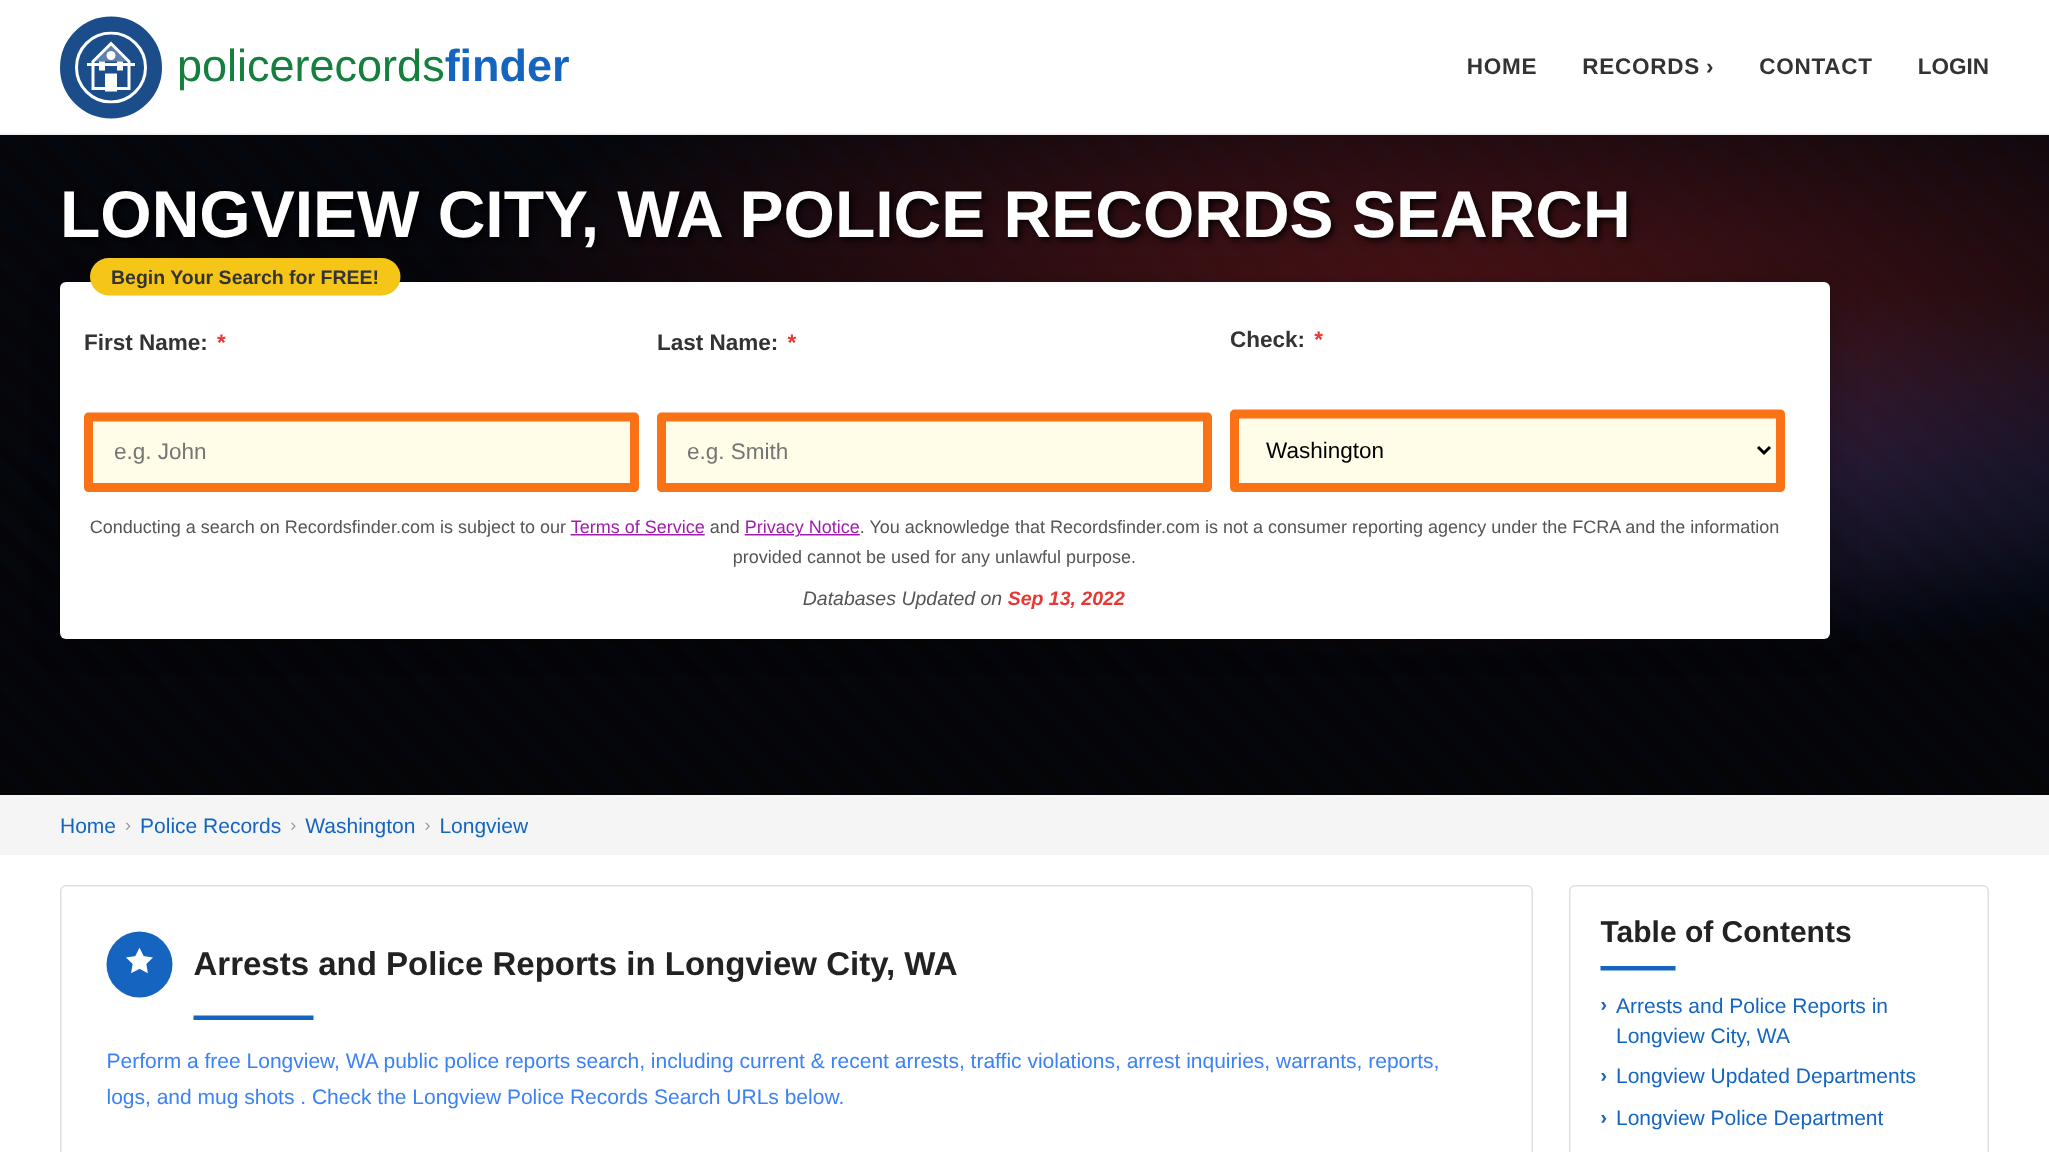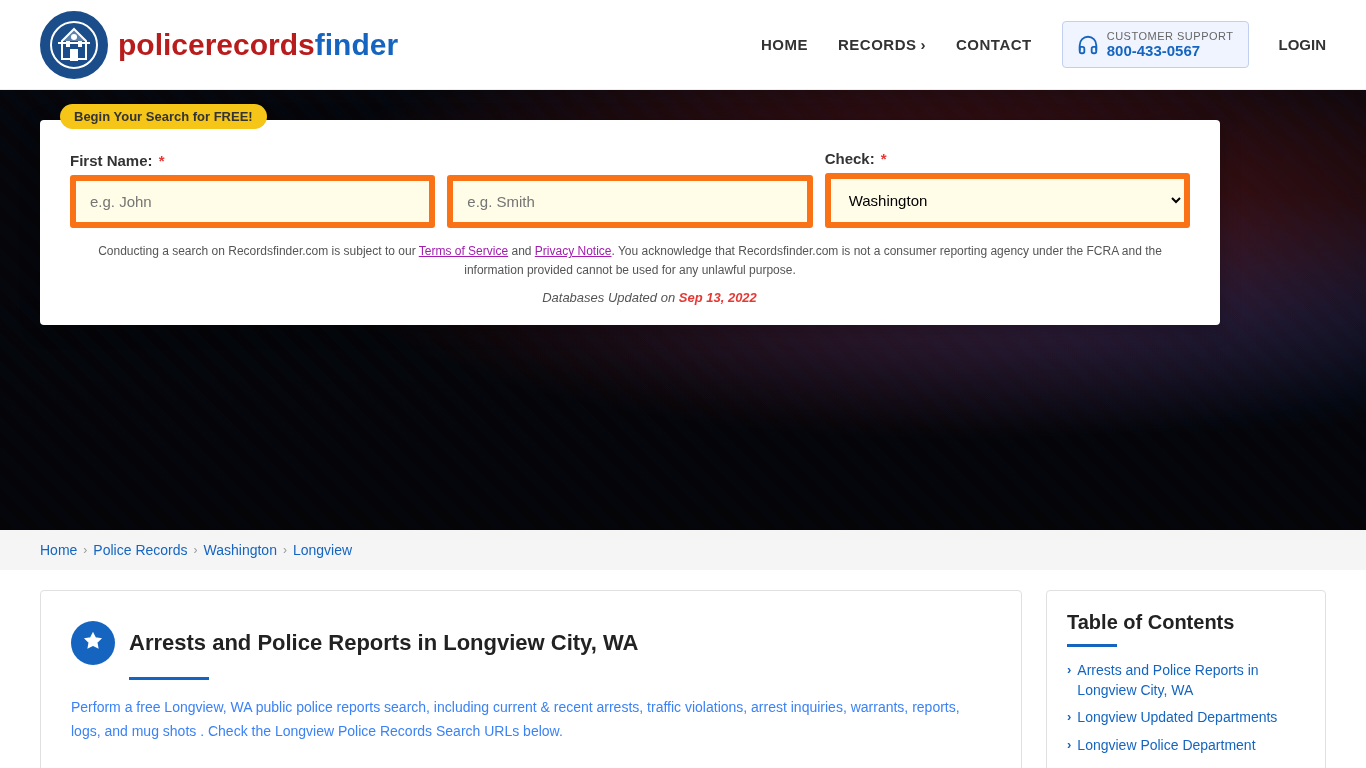--- a/index.html
+++ b/index.html
@@ -31,22 +31,22 @@
       justify-content: center;
       overflow: hidden;
     }
     .logo-circle svg { width: 48px; height: 48px; }
     .logo-text {
       font-size: 30px;
       color: #1a4d8a;
       font-weight: 400;
     }
     .logo-text span {
-      font-weight: 700;
-      color: #b91c1c;
+      font-weight: 400;
+      color: #15803d;
     }
     .logo-text .finder {
       color: #1565c0;
       font-weight: 900;
       text-align: center;
     }
     nav {
       display: flex;
       align-items: center;
       gap: 30px;
@@ -127,21 +127,21 @@
       text-transform: uppercase;
       margin-bottom: 20px;
       text-shadow: 2px 2px 4px rgba(0,0,0,0.8);
       line-height: 1.1;
       max-width: 1100px;
     }
     .search-box {
       position: relative;
       background: #fff;
       border-radius: 4px;
-      padding: 30px 30px 20px 30px;
+      padding: 30px 30px 20px 16px;
       width: 100%;
       max-width: 1180px;
       box-shadow: 0 4px 20px rgba(0,0,0,0.3);
     }
     .free-badge {
       position: absolute;
       top: -16px;
       left: 20px;
       background: #f5c518;
       color: #333;
@@ -154,20 +154,21 @@
     .search-fields {
       display: flex;
       gap: 12px;
       align-items: flex-end;
       margin-bottom: 14px;
     }
     .field-group {
       display: flex;
       flex-direction: column;
       flex: 1;
+      gap: 32px;
     }
     .field-group label {
       font-size: 15px;
       font-weight: 600;
       margin-bottom: 6px;
       color: #333;
     }
     .field-group label .required {
       color: #e53935;
       margin-left: 2px;
@@ -350,51 +351,45 @@
   </div>
 
   <nav>
     <a href="#" class="nav-link">HOME</a>
     <a href="#" class="nav-link nav-records">
       <span>RECORDS</span>
       <span>›</span>
     </a>
     <a href="#" class="nav-link">CONTACT</a>
 
-    <div class="customer-support">
-      <svg class="support-icon" viewBox="0 0 24 24" fill="none" stroke="#1565c0" stroke-width="2">
-        <path d="M3 18v-6a9 9 0 0 1 18 0v6"></path>
-        <path d="M21 19a2 2 0 0 1-2 2h-1a2 2 0 0 1-2-2v-3a2 2 0 0 1 2-2h3z"></path>
-        <path d="M3 19a2 2 0 0 0 2 2h1a2 2 0 0 0 2-2v-3a2 2 0 0 0-2-2H3z"></path>
-      </svg>
-      <div class="support-text">
-        <span style="font-size:11px;color:#666;text-transform:uppercase;letter-spacing:0.5px;">CUSTOMER SUPPORT</span>
-        <span class="phone">800-433-0567</span>
-      </div>
-    </div>
 
     <a href="#" class="login-btn">LOGIN</a>
   </nav>
 </header>
 
 <section class="hero">
+  <h1 class="hero-title">LONGVIEW CITY, WA POLICE RECORDS SEARCH</h1>
 
   <div class="search-box">
     <div class="free-badge">Begin Your Search for FREE!</div>
 
     <div class="search-fields">
       <div class="field-group">
         <label>
           <span>First Name:</span>
           <span class="required">*</span>
         </label>
         <input type="text" placeholder="e.g. John" style="">
       </div>
 
       <div class="field-group">
+        <label>
+          <span>Last Name:</span>
+          <span class="required">*</span>
+        </label>
         <input type="text" placeholder="e.g. Smith" style="">
       </div>
 
       <div class="field-group">
         <label>
           <span>Check:</span>
           <span class="required">*</span>
         </label>
         <select>
           <option value="Washington">Washington</option>

